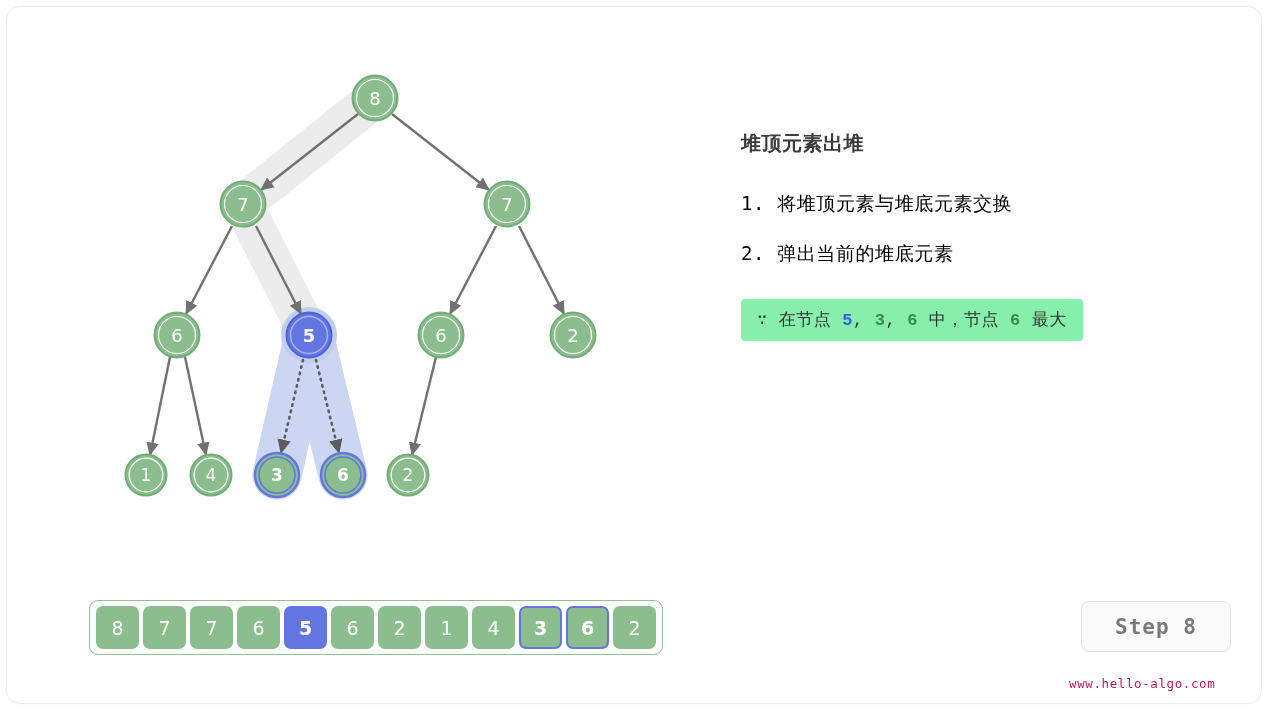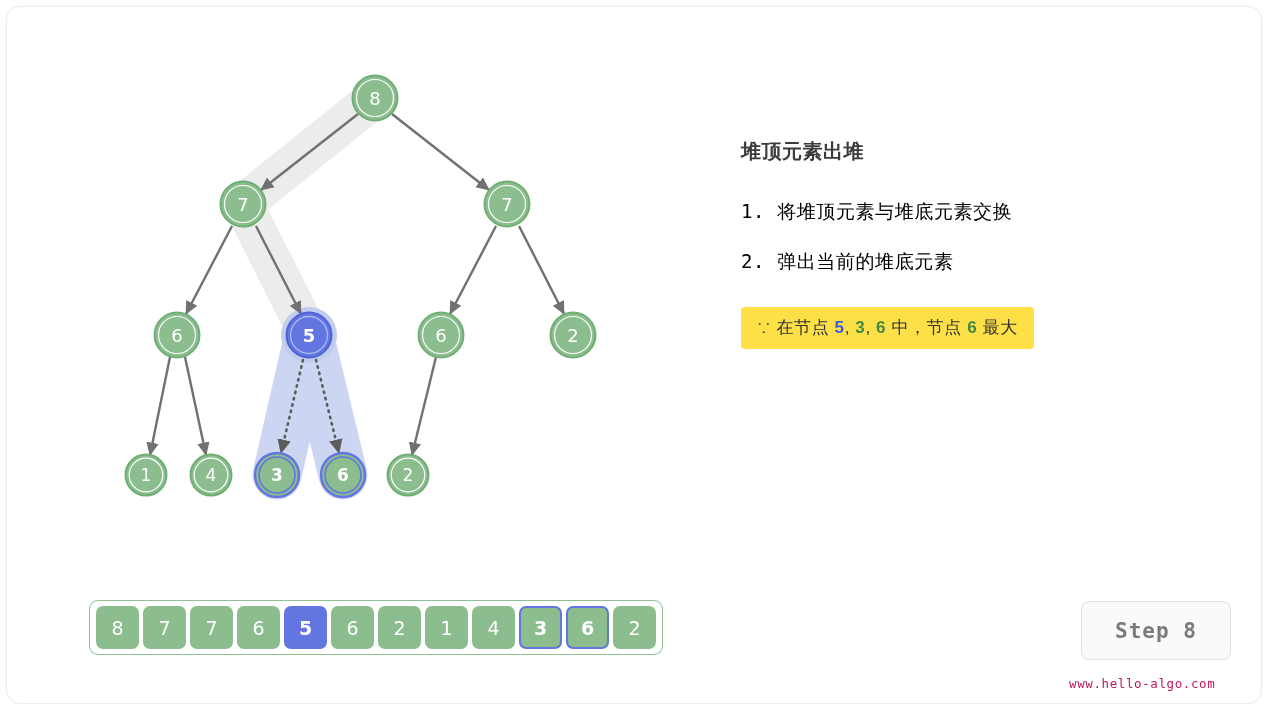--- a/index.html
+++ b/index.html
@@ -46,45 +46,45 @@
     position: absolute;
     left: 741px;
     top: 130px;
     width: 480px;
   }
   #panel-title {
     font-size: 20px;
     font-weight: bold;
     color: #3b3b3b;
     letter-spacing: 0.5px;
-    margin: 8px 0 34px 0;
+    margin: 0 0 34px 0;
     font-family: Liberation Sans, sans-serif;
   }
   .step-line {
     font-size: 19px;
     color: #000000;
     margin-bottom: 24px;
     letter-spacing: 0.6px;
     white-space: nowrap;
     font-family: "DejaVu Sans Mono", "Liberation Mono", monospace;
   }
   .step-num {
     font-family: "DejaVu Sans Mono", "Liberation Mono", monospace;
   }
   #conclusion {
     display: inline-block;
-    background: #fde047;
+    background: #86efac;
     border-radius: 4px;
     padding: 9px 16px 10px 16px;
     font-size: 17px;
     color: #333333;
     letter-spacing: 0.6px;
     white-space: nowrap;
     margin-top: 8px;
-    font-family: Liberation Sans, sans-serif;
+    font-family: Liberation Mono, monospace;
   }
   .hl-blue  { color: #3c5ae0; font-weight: bold; }
   .hl-green { color: #3f8a46; font-weight: bold; }
 
   
   #array-wrap {
     position: absolute;
     left: 89px;
     top: 600px;
     border: 1.6px solid #8fbf92;
@@ -117,21 +117,21 @@
     border: 2.5px solid #6275e0;
     font-weight: bold;
   }
 
   
   #step-badge {
     position: absolute;
     left: 1081px;
     top: 601px;
     width: 150px;
-    height: 59px;
+    height: 51px;
     border: 1.4px solid #e2e2e2;
     border-radius: 8px;
     background: #fafafa;
     display: flex;
     align-items: center;
     justify-content: center;
     font-size: 21px;
     font-weight: bold;
     color: #7a7a7a;
     letter-spacing: 1px;

